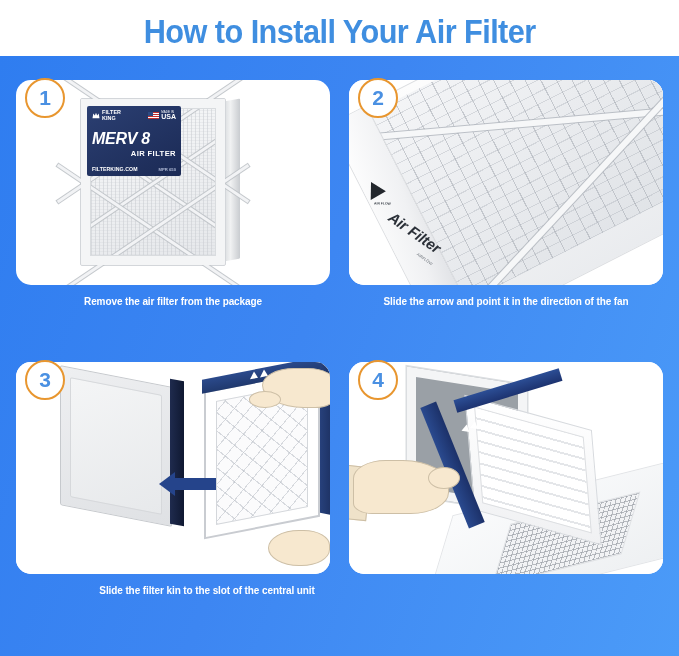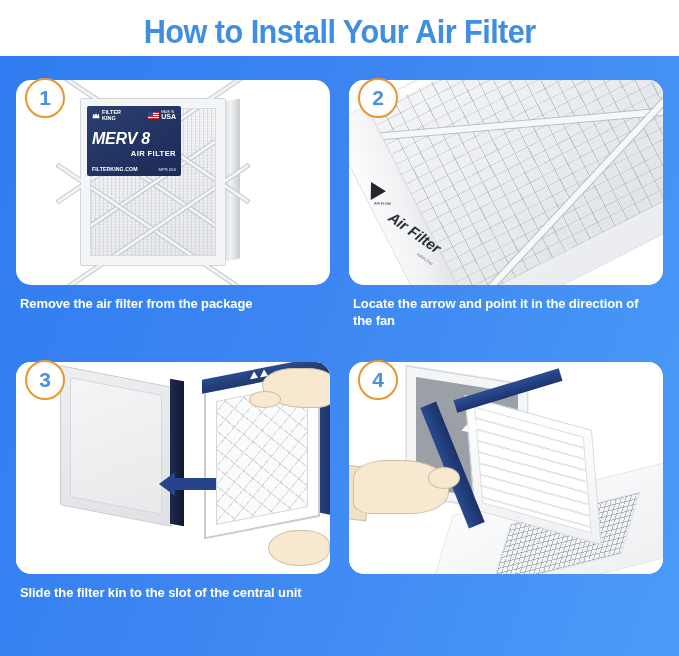--- a/index.html
+++ b/index.html
@@ -83,29 +83,29 @@
     color: #4a90e2;
     line-height: 1;
     transform: translateY(-1px);
   }
 
   
   .caption {
     position: absolute;
     left: 0; width: 314px;
     top: 215px;
-    text-align: left;
+    text-align: center;
     color: #ffffff;
-    font-size: 13px;
+    font-size: 10px;
     font-weight: bold;
     line-height: 1.33;
     letter-spacing: -0.1px;
     padding: 0 4px;
   }
-  .step-3 .caption, .step-4 .caption { top: 222px; }
+  .step-3 .caption, .step-4 .caption { top: 222px; margin-left: 34px; }
 
   
   .filter-photo {
     position: absolute;
     left: 58px; top: 14px;
     width: 166px; height: 176px;
   }
   .fp-side {
     position: absolute;
     right: 0; top: 6px;
@@ -589,21 +589,21 @@
                 <div class="s2-sub">AIRFLOW</div>
               </div>
 
             </div>
           </div>
         </div>
       </div>
       <div class="badge">
         <span class="badge-num">2</span>
       </div>
-      <div class="caption">Locate the arrow and point it in the direction of the fan</div>
+      <div class="caption">Slide the arrow and point it in the direction of the fan</div>
     </div>
 
     <div class="step step-3">
       <div class="card">
         <div class="s3">
           <div class="s3-slot">
             <div class="s3-slot-in"></div>
           </div>
           <div class="s3-slot-dark"></div>
 

